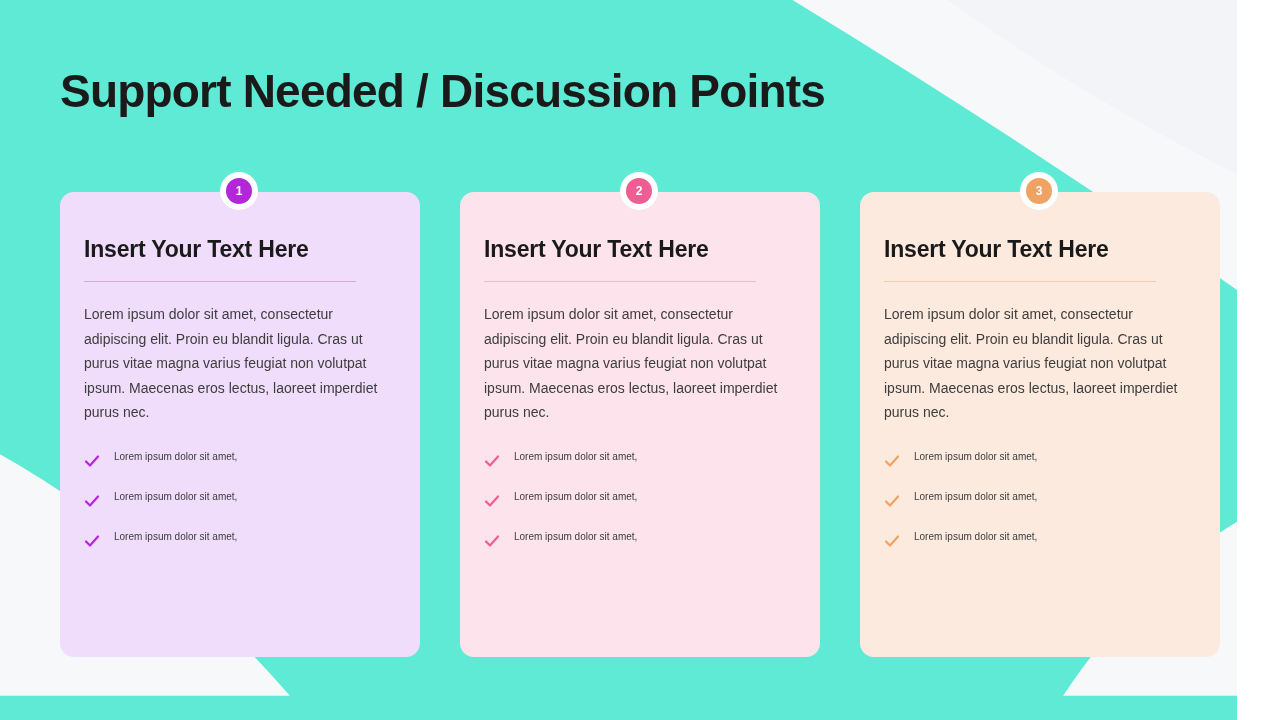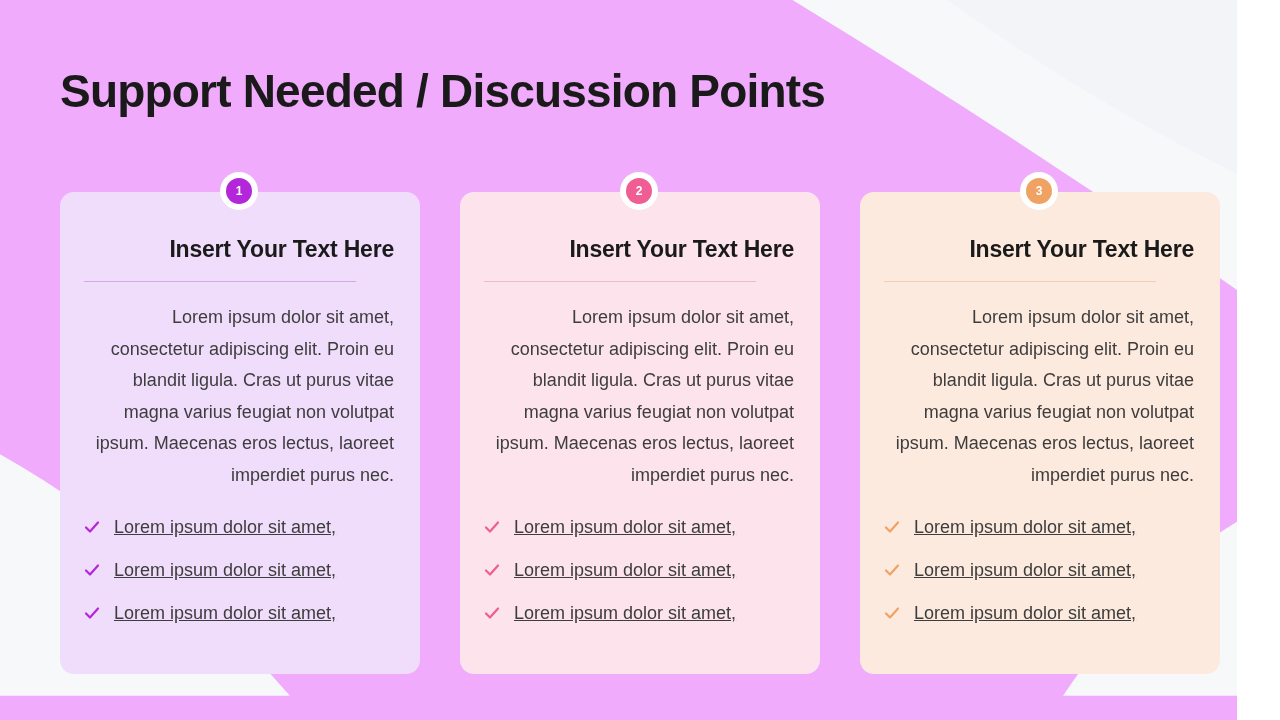--- a/index.html
+++ b/index.html
@@ -5,23 +5,22 @@
   * { box-sizing: border-box; margin: 0; padding: 0; }
   html, body {
     width: 1280px; height: 720px;
     overflow: hidden;
     font-family: "Liberation Sans", sans-serif;
     background: #ffffff;
   }
   .slide {
     position: relative;
     width: 1237px; height: 720px;
-    background: #f0abfc;
+    background: #5eead4;
     overflow: hidden;
-    text-align: right;
   }
   
   .bg-deco { position: absolute; inset: 0; pointer-events: none; }
 
   .slide-title {
     position: absolute;
     left: 60px; top: 64px;
     font-size: 46px;
     font-weight: 700;
     letter-spacing: -0.8px;
@@ -71,37 +70,36 @@
     color: #1a1a1a;
     letter-spacing: -0.2px;
   }
   .divider {
     margin: 18px 0 20px 0;
     height: 1px;
     width: 272px;
     border: none;
   }
   .card-body {
-    font-size: 18px;
+    font-size: 14px;
     line-height: 1.75;
     color: #3d3d3d;
     max-width: 318px;
   }
   .bullets {
     list-style: none;
     margin-top: 26px;
   }
   .bullet {
     display: flex;
     align-items: flex-start;
     gap: 14px;
     margin-bottom: 22px;
-    font-size: 18px;
+    font-size: 10px;
     color: #3d3d3d;
-    text-decoration: underline;
   }
   .check {
     flex: 0 0 auto;
     width: 16px; height: 16px;
     margin-top: 2px;
   }
   .check svg { display: block; }
 
   
 </style>

